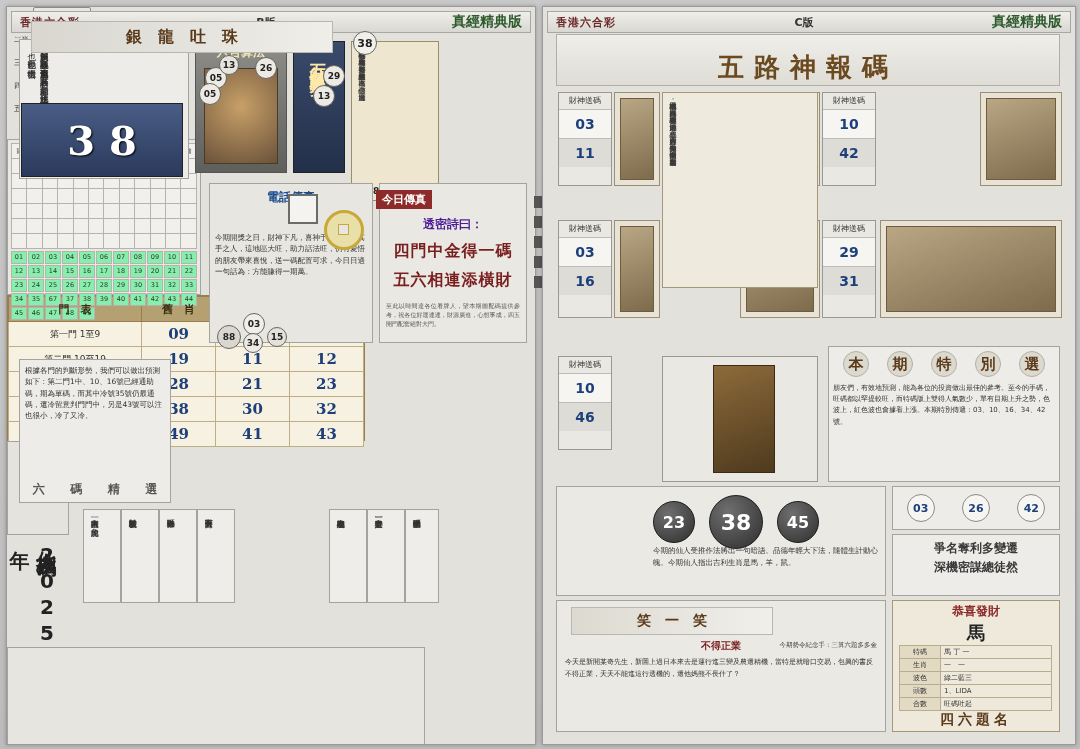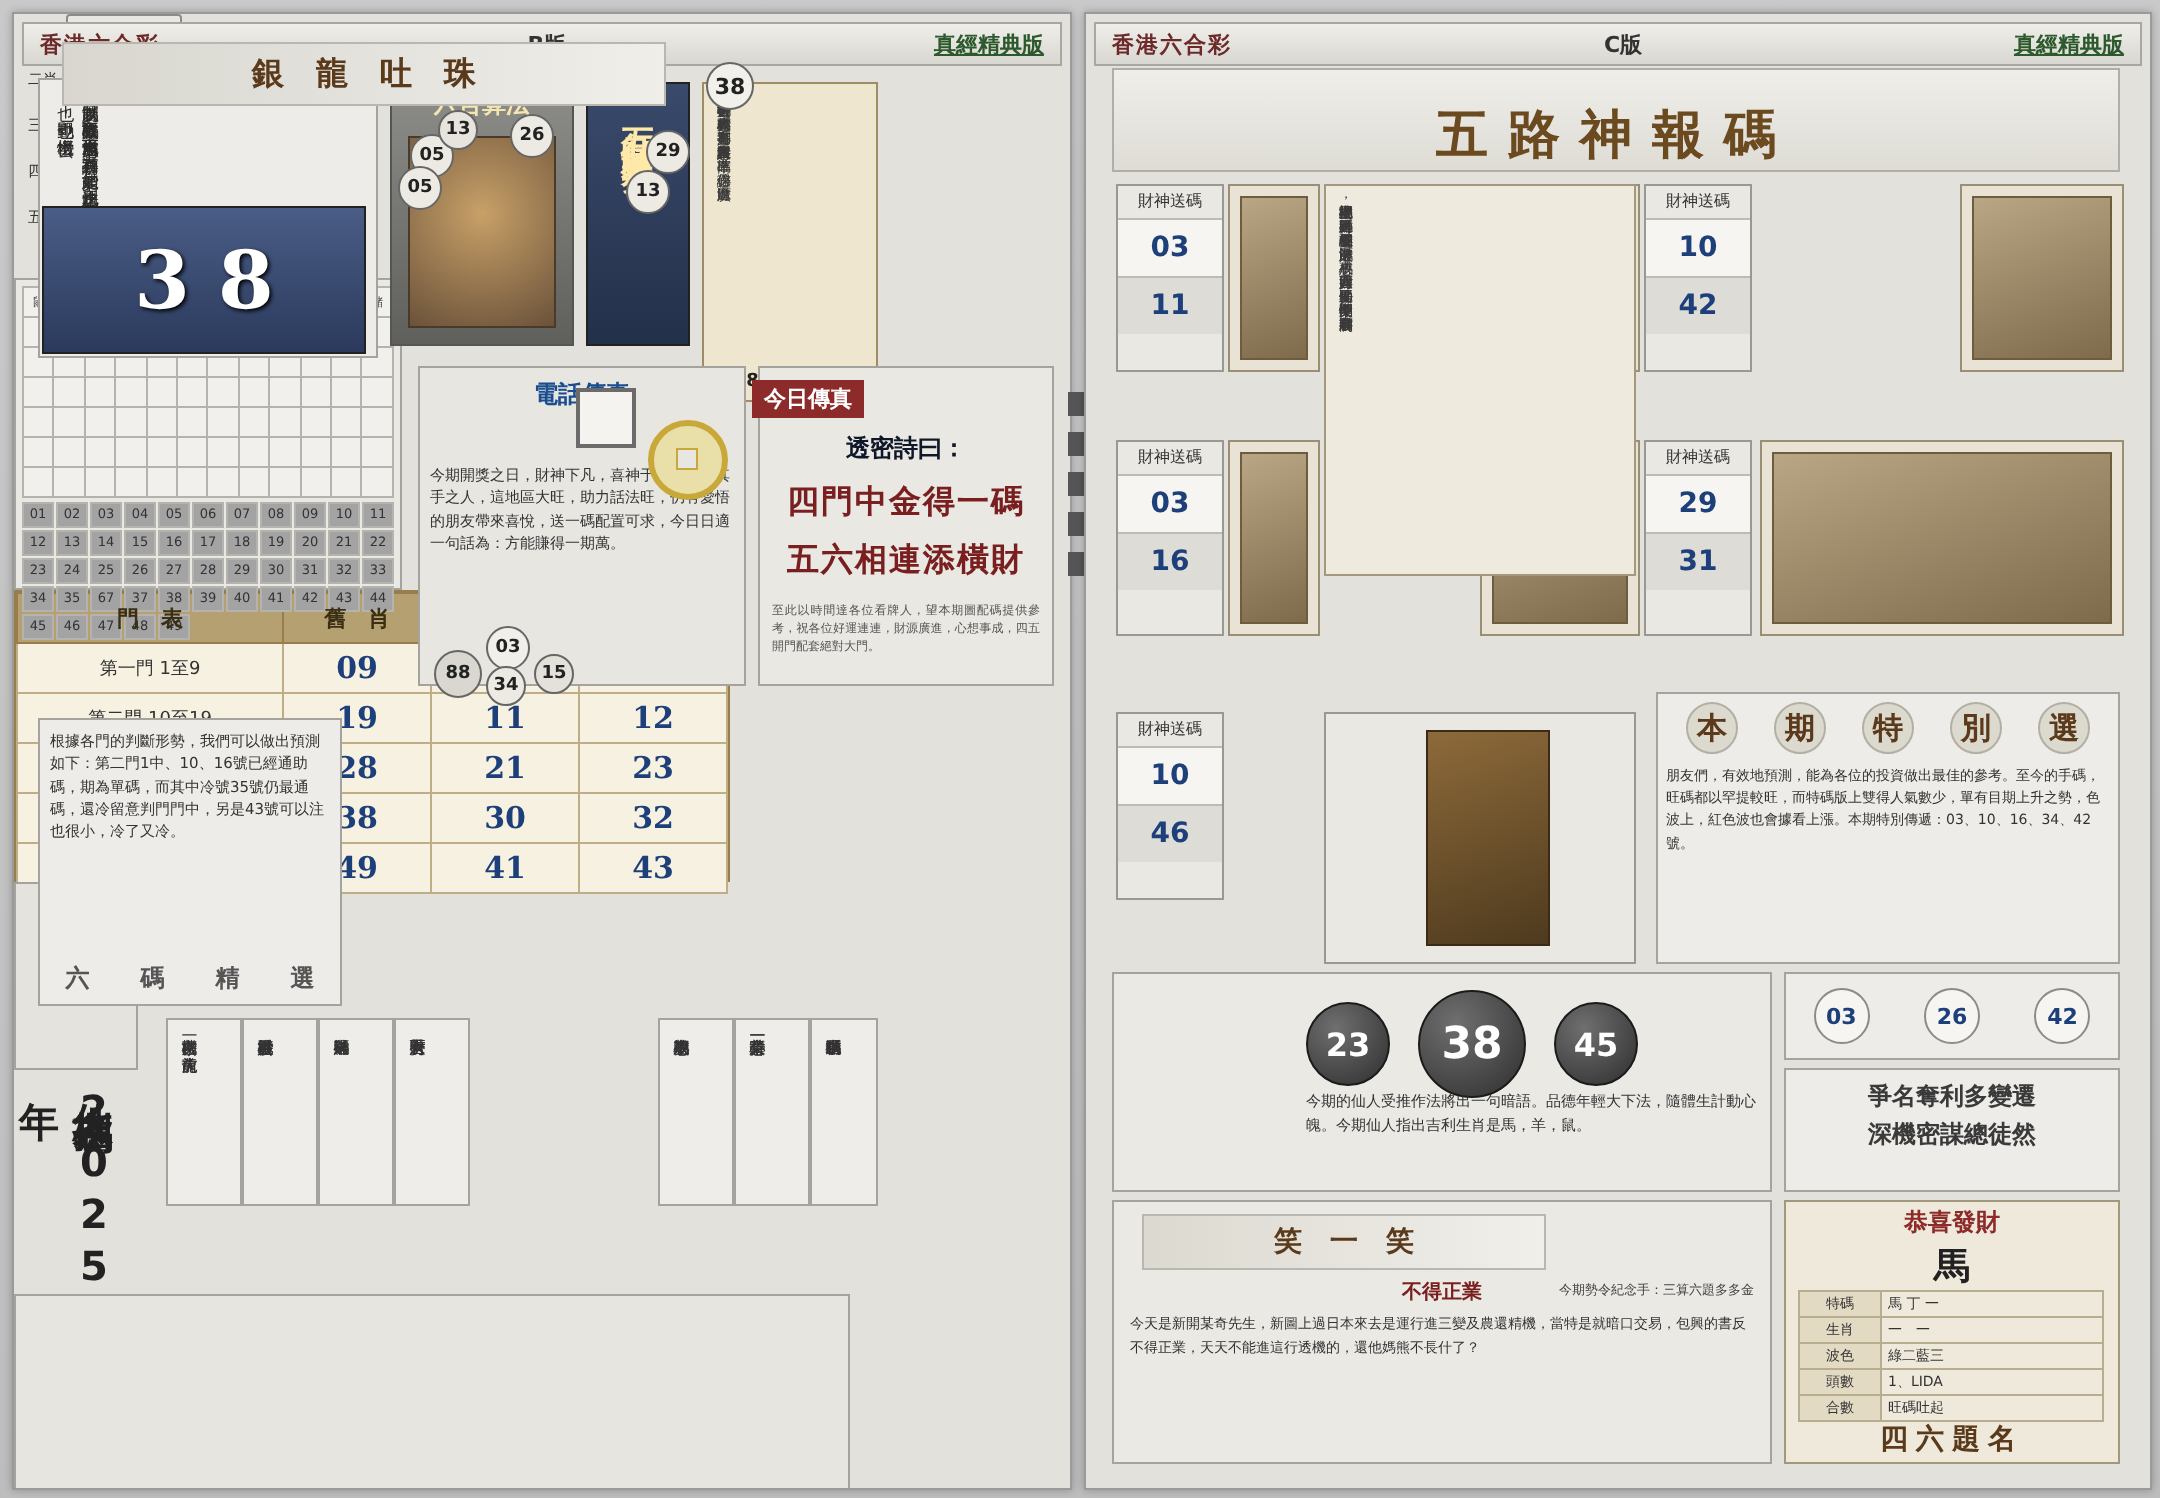--- a/index.html
+++ b/index.html
@@ -26,21 +26,21 @@
 
   .hdr{
     position:absolute;top:4px;left:4px;right:4px;height:22px;
     background:linear-gradient(180deg,#efeeea,#d9d7d1);
     border:1px solid #a9a7a2;
     display:flex;align-items:center;justify-content:space-between;
     padding:0 8px;box-sizing:border-box;
   }
   .hdr .t1{font-size:11px;color:#6d2a2a;letter-spacing:1px;font-weight:bold;}
   .hdr .t2{font-size:11px;color:#333;font-weight:bold;}
-  .hdr .t3{font-size:11px;color:#2d5a2d;font-weight:bold;text-decoration:underline;}
+  .hdr .t3{font-size:14px;color:#2d5a2d;font-weight:bold;}
 
   .box{
     position:absolute;
     background:#edece8;
     border:1px solid #a5a39e;
     box-sizing:border-box;
   }
 
   
   #poem-box{left:12px;top:32px;width:170px;height:140px;padding:6px;font-size:8.5px;line-height:1.45;color:#2b2b2b;}
@@ -61,32 +61,32 @@
 
   #numlist{left:436px;top:34px;width:84px;height:132px;}
   .nrow{display:flex;align-items:center;gap:4px;margin-bottom:3px;}
   .nrow .lbl{font-size:7.5px;color:#333;width:22px;text-align:right;}
   .nrow .pill{flex:1;background:#e8e7e2;border:1px solid #8d8b86;border-radius:2px;text-align:center;font-size:10px;color:#1a2e6b;font-weight:bold;padding:2px 0;}
 
   #grid-left{left:12px;top:176px;width:186px;height:148px;background:#e9e8e3;border:1px solid #a5a39e;padding:3px;}
   .gtab{width:100%;border-collapse:collapse;}
   .gtab td{border:1px solid #b5b3ae;font-size:6px;color:#444;height:12px;text-align:center;background:#f1f0ec;}
   .gnums{display:flex;flex-wrap:wrap;gap:1px;margin-top:2px;}
-  .gnums span{width:14px;height:11px;line-height:11px;text-align:center;font-size:6.5px;border:1px solid #b5b3ae;background:#a3a3a3;color:#333;}
+  .gnums span{width:14px;height:11px;line-height:11px;text-align:center;font-size:6.5px;border:1px solid #b5b3ae;background:#86efac;color:#333;}
 
   #phone{left:202px;top:176px;width:164px;height:160px;background:#e7e6e1;border:1px solid #a5a39e;padding:5px;}
   #phone .ttl{font-size:12px;color:#1b4d8f;font-weight:bold;text-align:center;}
   #phone .body{font-size:7.5px;line-height:1.5;color:#333;margin-top:26px;}
   #phone .coin{position:absolute;right:8px;top:26px;width:34px;height:34px;border-radius:50%;border:3px solid #c9a83a;background:#e9dfa9;}
   #phone .coin:after{content:"";position:absolute;left:11px;top:11px;width:9px;height:9px;background:#e7e6e1;border:1px solid #c9a83a;}
   #phone .sqr{position:absolute;right:54px;top:10px;width:26px;height:26px;border:2px solid #6b6b6b;background:#f4f3ef;}
 
   #poem2{left:372px;top:176px;width:148px;height:160px;background:#e9e8e3;border:1px solid #a5a39e;padding:6px;text-align:center;}
   #poem2 .tag{position:absolute;left:-4px;top:6px;background:#8d2b2b;color:#fff;font-size:11px;padding:2px 6px;font-weight:bold;}
-  #poem2 .h{font-size:12px;color:#0f172a;font-weight:bold;margin-top:26px;}
+  #poem2 .h{font-size:12px;color:#4c1d95;font-weight:bold;margin-top:26px;}
   #poem2 .l{font-size:16px;color:#7a1f1f;font-weight:bold;margin-top:8px;letter-spacing:1px;}
   #poem2 .fine{font-size:6px;color:#555;line-height:1.5;margin-top:10px;text-align:justify;}
 
   #balls{position:absolute;left:210px;top:306px;width:80px;height:34px;}
   .ball{position:absolute;border-radius:50%;border:1px solid #666;display:flex;align-items:center;justify-content:center;font-size:9px;font-weight:bold;color:#222;}
 
   #hint{left:12px;top:352px;width:152px;height:144px;background:#edece8;border:1px solid #a5a39e;padding:5px;}
   #hint .txt{font-size:7.5px;line-height:1.5;color:#333;}
   #hint .foot{position:absolute;bottom:4px;left:0;right:0;display:flex;justify-content:space-around;font-size:12px;color:#555;font-weight:bold;}
 

